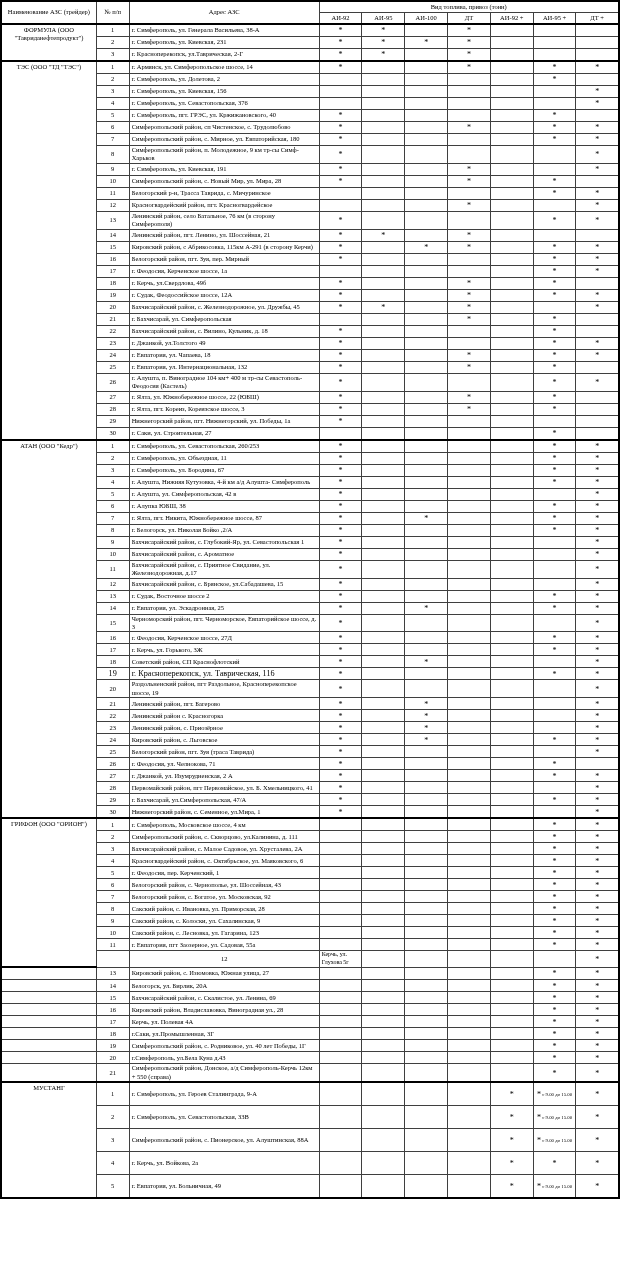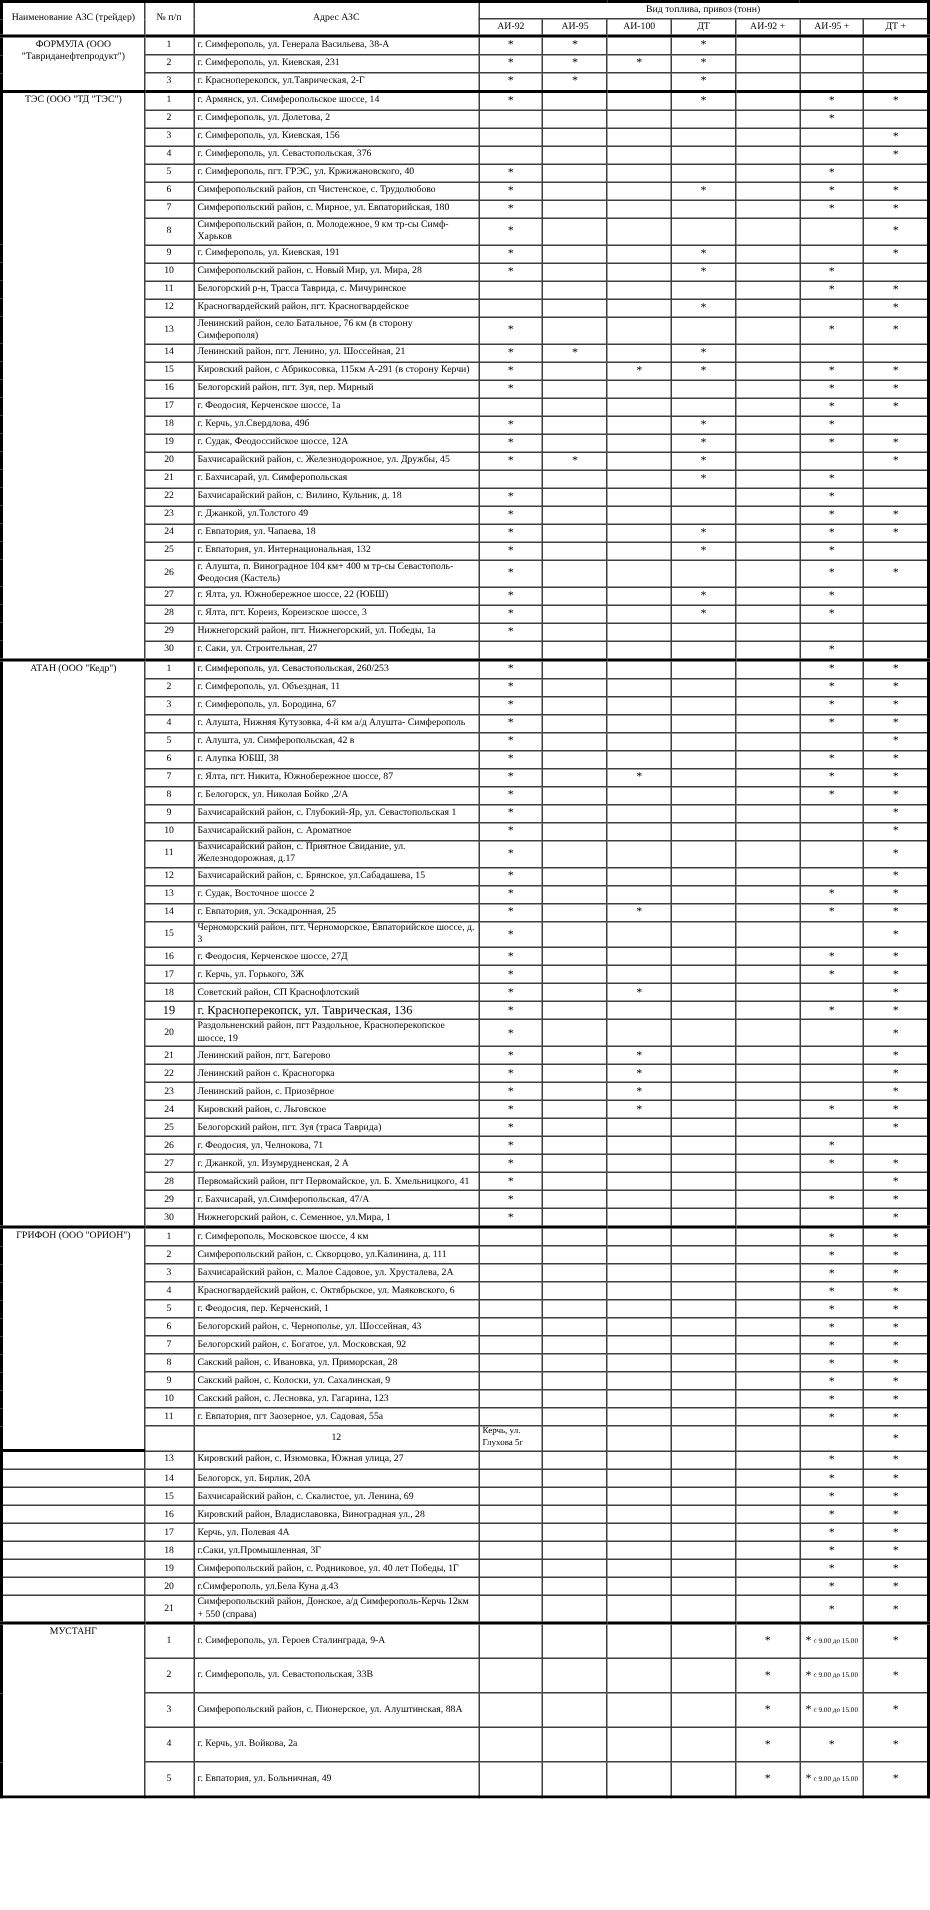--- a/index.html
+++ b/index.html
@@ -619,21 +619,21 @@
         <td class="fuel"><span class="star">*</span></td>
         <td class="fuel"></td>
         <td class="fuel"><span class="star">*</span></td>
         <td class="fuel"></td>
         <td class="fuel"></td>
         <td class="fuel"></td>
         <td class="fuel"><span class="star">*</span></td>
       </tr>
       <tr>
         <td class="num big">19</td>
-        <td class="addr big">г. Красноперекопск, ул. Таврическая, 136</td>
+        <td class="addr big">г. Красноперекопск, ул. Таврическая, 116</td>
         <td class="fuel"><span class="star">*</span></td>
         <td class="fuel"></td>
         <td class="fuel"></td>
         <td class="fuel"></td>
         <td class="fuel"></td>
         <td class="fuel"><span class="star">*</span></td>
         <td class="fuel"><span class="star">*</span></td>
       </tr>
       <tr>
         <td class="num">20</td>

